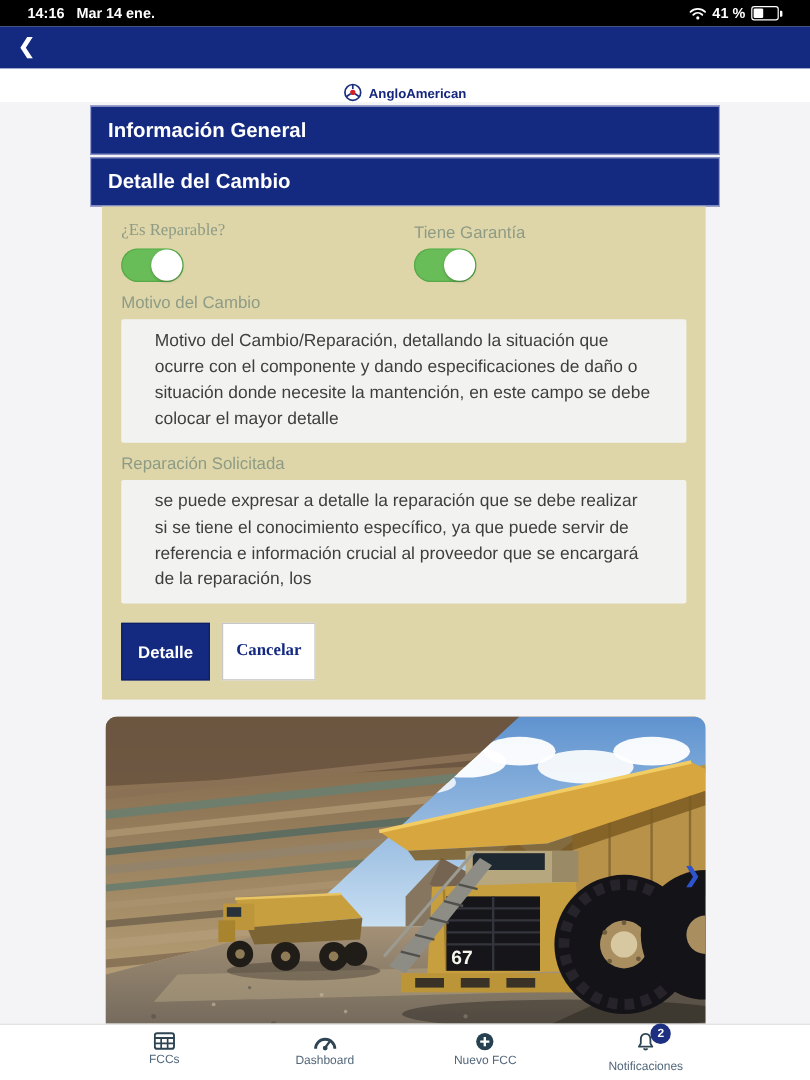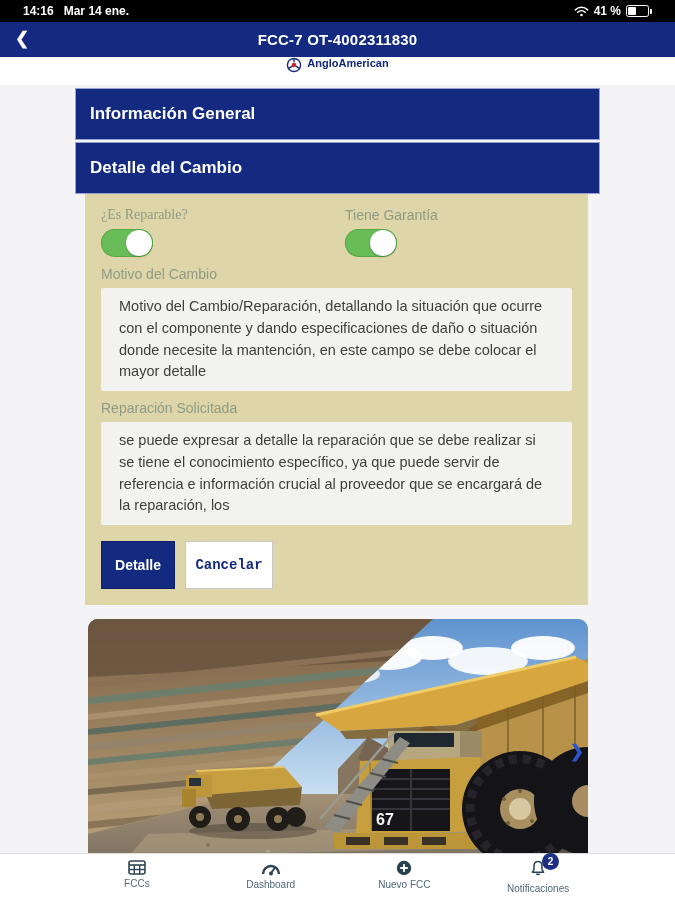--- a/index.html
+++ b/index.html
@@ -13,40 +13,40 @@
   .battery{display:inline-block;width:21px;height:10px;border:1px solid #fff;border-radius:2.5px;position:relative;}
   .battery-fill{position:absolute;left:1px;top:1px;bottom:1px;width:40%;background:#fff;border-radius:1px;}
   .battery-nub{display:inline-block;width:2px;height:5px;background:#fff;border-radius:0 1px 1px 0;margin-left:1px;}
 
   
   .app-header{height:35px;background:#142a80;position:relative;display:flex;align-items:center;justify-content:center;}
   .back{position:absolute;left:15px;top:6px;color:#fff;font-size:17px;font-weight:bold;cursor:pointer;}
   .title{color:#fff;font-size:15px;font-weight:bold;letter-spacing:.2px;}
 
   
-  .logo-strip{height:28px;background:#fff;display:flex;align-items:flex-start;justify-content:center;gap:5px;}
+  .logo-strip{height:28px;background:#fff;display:flex;align-items:flex-end;justify-content:center;gap:5px;}
   .logo-text{color:#15267d;font-size:11px;font-weight:bold;}
 
   
-  .acc-bar{margin:3px 75px 0 75px;height:52px;background:#142a80;border:1px solid #9aa0cf;box-sizing:border-box;display:flex;align-items:center;padding-left:14px;cursor:pointer;}
+  .acc-bar{margin:3px 75px 0 75px;height:41px;background:#142a80;border:1px solid #9aa0cf;box-sizing:border-box;display:flex;align-items:center;padding-left:14px;cursor:pointer;}
   .acc-bar + .acc-bar{margin-top:2px;}
   .acc-bar span{color:#fff;font-size:17px;font-weight:bold;}
 
   
   .form-panel{margin:0 87px 0 85px;background:#ded6a8;padding:13px 16px 16px;box-sizing:border-box;width:503px;}
   .toggles-row{display:flex;margin-bottom:8px;}
   .toggle-group:first-child{width:244px;font-family:Liberation Serif, serif;}
   .toggle-label{font-size:14px;color:#8e9b85;margin-bottom:6px;}
   .toggle{width:52px;height:28px;border-radius:14px;background:#68bd58;position:relative;box-shadow:inset 0 0 0 1px #57a948;cursor:pointer;}
   .knob{position:absolute;top:1px;right:1px;width:26px;height:26px;border-radius:50%;background:#fff;box-shadow:0 1px 2px rgba(0,0,0,.25);}
   .field-label{font-size:14px;color:#8e9b85;margin:9px 0 6px;}
-  .textbox{background:#f2f2f1;min-height:71px;padding:8px 18px;font-size:14.5px;color:#3e3e3e;line-height:1.5;border-radius:2px;}
+  .textbox{background:#f2f2f1;min-height:71px;padding:8px 28px;font-size:14.5px;color:#3e3e3e;line-height:1.5;border-radius:2px;}
   .btn-row{margin-top:16px;display:flex;}
   .btn-primary{width:74px;height:48px;background:#142a80;color:#fff;border:1px solid #0e1f66;font-family:"Liberation Sans",sans-serif;font-size:14px;font-weight:bold;cursor:pointer;}
-  .btn-secondary{width:88px;height:48px;background:#fff;color:#142a80;border:1px solid #c7c7c7;margin-left:10px;font-family:Liberation Mono, monospace;font-size:14px;font-weight:bold;cursor:pointer;}
+  .btn-secondary{width:78px;height:48px;background:#fff;color:#142a80;border:1px solid #c7c7c7;margin-left:10px;font-family:Liberation Serif, serif;font-size:14px;font-weight:bold;cursor:pointer;}
 
   
   .photo-card{margin:14px 0 0 88px;width:500px;height:266px;position:relative;border-radius:10px;overflow:hidden;background:#b9a98d;}
   .photo-card svg{display:block;}
   .next-arrow{position:absolute;right:4px;top:122px;color:#2d54cc;font-size:17px;font-weight:bold;cursor:pointer;}
 
   .delete-x{margin:9px 0 0 92px;color:#c41e1e;font-size:21px;font-weight:900;width:24px;cursor:pointer;line-height:1;}
 
   
   .bottom-nav{position:absolute;left:0;right:0;bottom:0;height:47px;background:#fff;border-top:1px solid #dcdcdc;display:flex;padding:0 70px;box-sizing:border-box;}
@@ -75,21 +75,20 @@
         <span class="battery">
             <span class="battery-fill"></span>
           </span>
           <span class="battery-nub"></span>
       </span>
     </div>
   </div>
 
   <div class="app-header">
     <span class="back">❮</span>
-    <span class="title">FCC-7 OT-4002311830</span>
   </div>
 
   <div class="logo-strip">
     <svg width="16" height="16" viewBox="0 0 18 18">
       <circle cx="9" cy="9" r="7.4" fill="none" stroke="#1b2f7e" stroke-width="1.6"></circle>
       <circle cx="9" cy="9" r="2.5" fill="#cf2127"></circle>
       <path d="M9 1.6 L9 5.8 M3.2 12.8 L6.9 10.3 M14.8 12.8 L11.1 10.3" stroke="#1b2f7e" stroke-width="1.6"></path>
     </svg>
     <span class="logo-text">AngloAmerican</span>
   </div>

